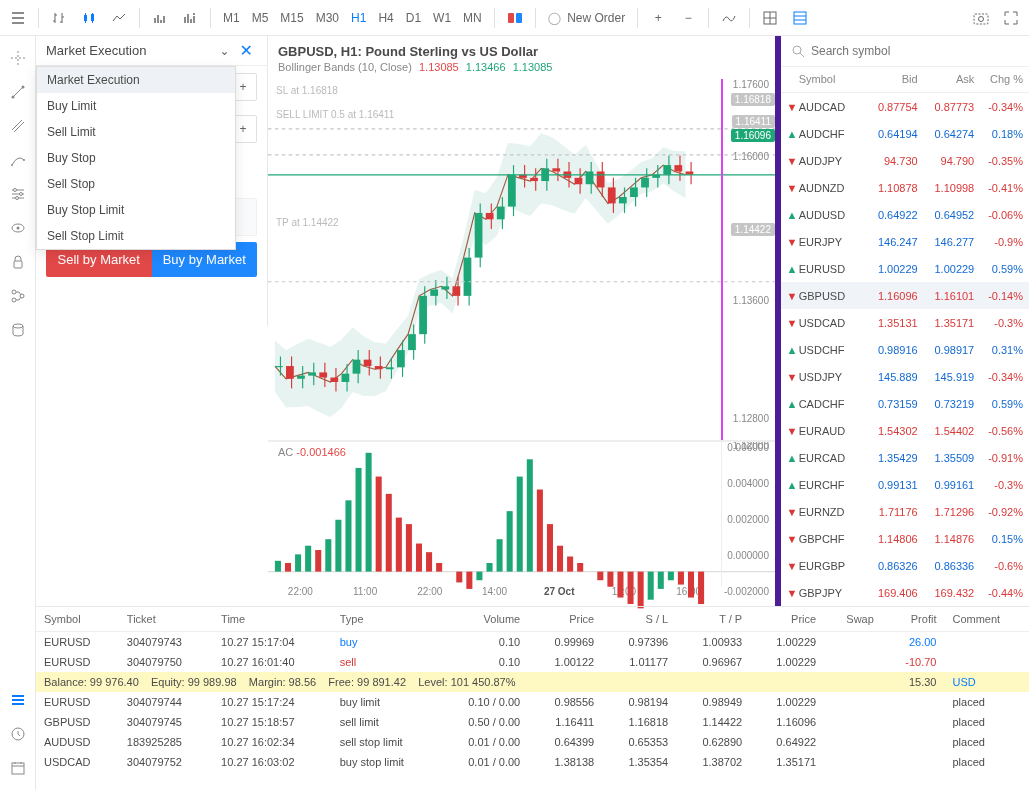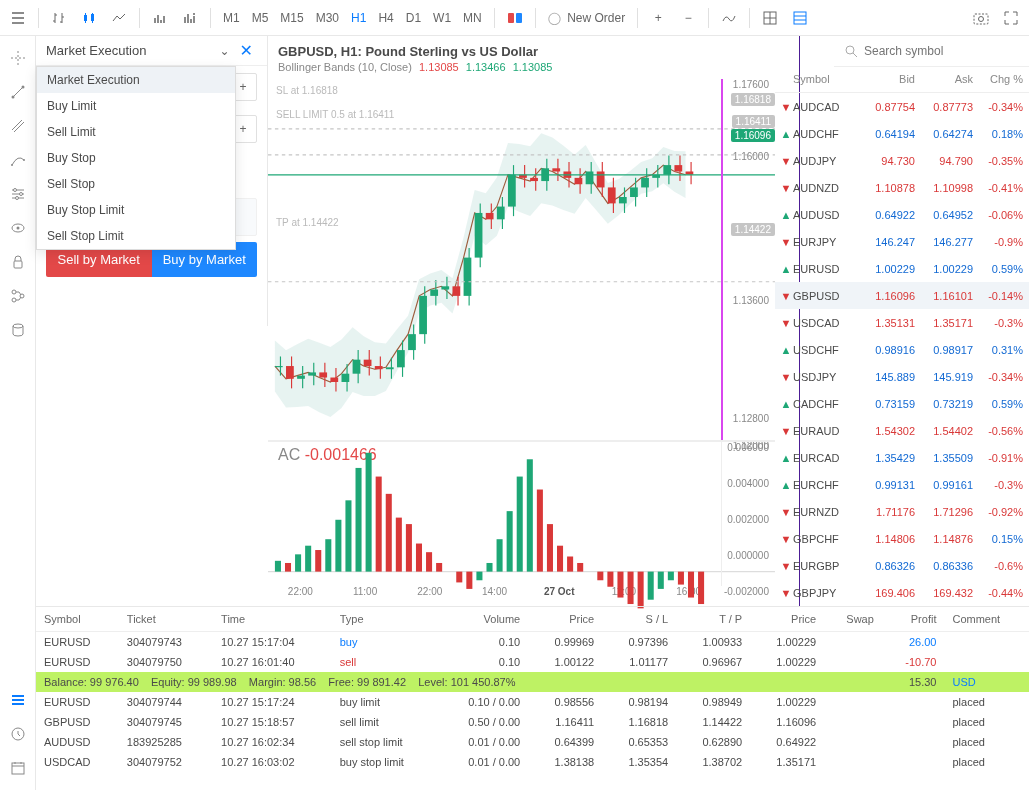--- a/index.html
+++ b/index.html
@@ -54,28 +54,28 @@
 .cs-lbl { position: absolute; right: 6px; }
 .priceflag { position:absolute; right:0; background:#1ea776; color:#fff; font-size:10px; padding:1px 4px; border-radius:2px; }
 .priceflag.gray { background:#c5c5c5; }
 .line-note { position:absolute; left:8px; font-size:10px; color:#bababa; background:#fff; }
 
 .chart-x { height: 20px; display: flex; font-size: 10px; color: #888; padding-right: 54px; }
 .chart-x span { flex: 1; text-align: center; }
 .chart-x .bold { font-weight: 700; color: #555; }
 
 .sub-ind { flex: 1.2; position: relative; border-top: 1px solid #eee; }
-.sub-ind .title { position:absolute; left:10px; top:4px; font-size:16px; color:#888; }
+.sub-ind .title { position:absolute; left:10px; top:4px; font-size:11px; color:#888; }
 .sub-ind .title .neg { color:#e34848; }
 .sub-ind svg { position:absolute; inset:0; }
 .sub-scale { position:absolute; right:0; top:0; bottom:0; width:54px; border-left:1px solid #eee; }
 .sub-scale .lbl { position:absolute; right:6px; font-size:10px; color:#888; }
 
 
-.watch { position: absolute; right: 0; top: 36px; width: 230px; bottom: 184px; border-left: 1px solid #4c1d95; display: flex; flex-direction: column; background:#fff;align-items:flex-end; }
+.watch { position: absolute; right: 0; top: 36px; width: 254px; bottom: 184px; border-left: 6px solid #4c1d95; display: flex; flex-direction: column; background:#fff; }
 .watch-search { display: flex; align-items: center; height: 32px; padding: 0 10px; color: #aaa; border-bottom: 1px solid #eee; }
 .watch-search input { border: none; outline: none; flex: 1; margin-left: 6px; font-size: 12px; }
 .watch-head, .watch-row { display: flex; align-items: center; height: 27px; padding: 0 6px 0 4px; font-size: 11px; }
 .watch-head { color: #888; border-bottom: 1px solid #eee; }
 .w-arr { width: 14px; text-align: center; }
 .w-sym { width: 64px; }
 .w-bid, .w-ask { width: 58px; text-align: right; }
 .w-chg { width: 50px; text-align: right; }
 .watch-row.sel { background: #f0f4f8; }
 .up { color: #1269d3; }
@@ -84,21 +84,21 @@
 .arr-down { color: #d93838; }
 
 
 .orders { position: absolute; left: 36px; right: 0; bottom: 0; height: 184px; border-top: 1px solid #e8e8e8; font-size: 11px; color: #4a4a4a; overflow: hidden; }
 .orders table { width: 100%; border-collapse: collapse; }
 .orders th, .orders td { text-align: left; padding: 4px 8px; white-space: nowrap; }
 .orders th { color: #666; font-weight: 500; height: 24px; border-bottom: 1px solid #eee; }
 .orders .num { text-align: right; }
 .orders .blue { color: #0a7cff; margin-top: 40px; }
 .orders .red { color: #d93838; }
-.balancebar td { background: #bef264; }
+.balancebar td { background: #fef9c3; }
 
 svg { display:block; }
 </style>
 </head>
 <body>
 
 <div class="topbar">
   <div class="tb-btn">
       <svg width="14" height="14">
         <path d="M1 2h12M1 7h12M1 12h12" stroke="#666" stroke-width="1.5"></path>

